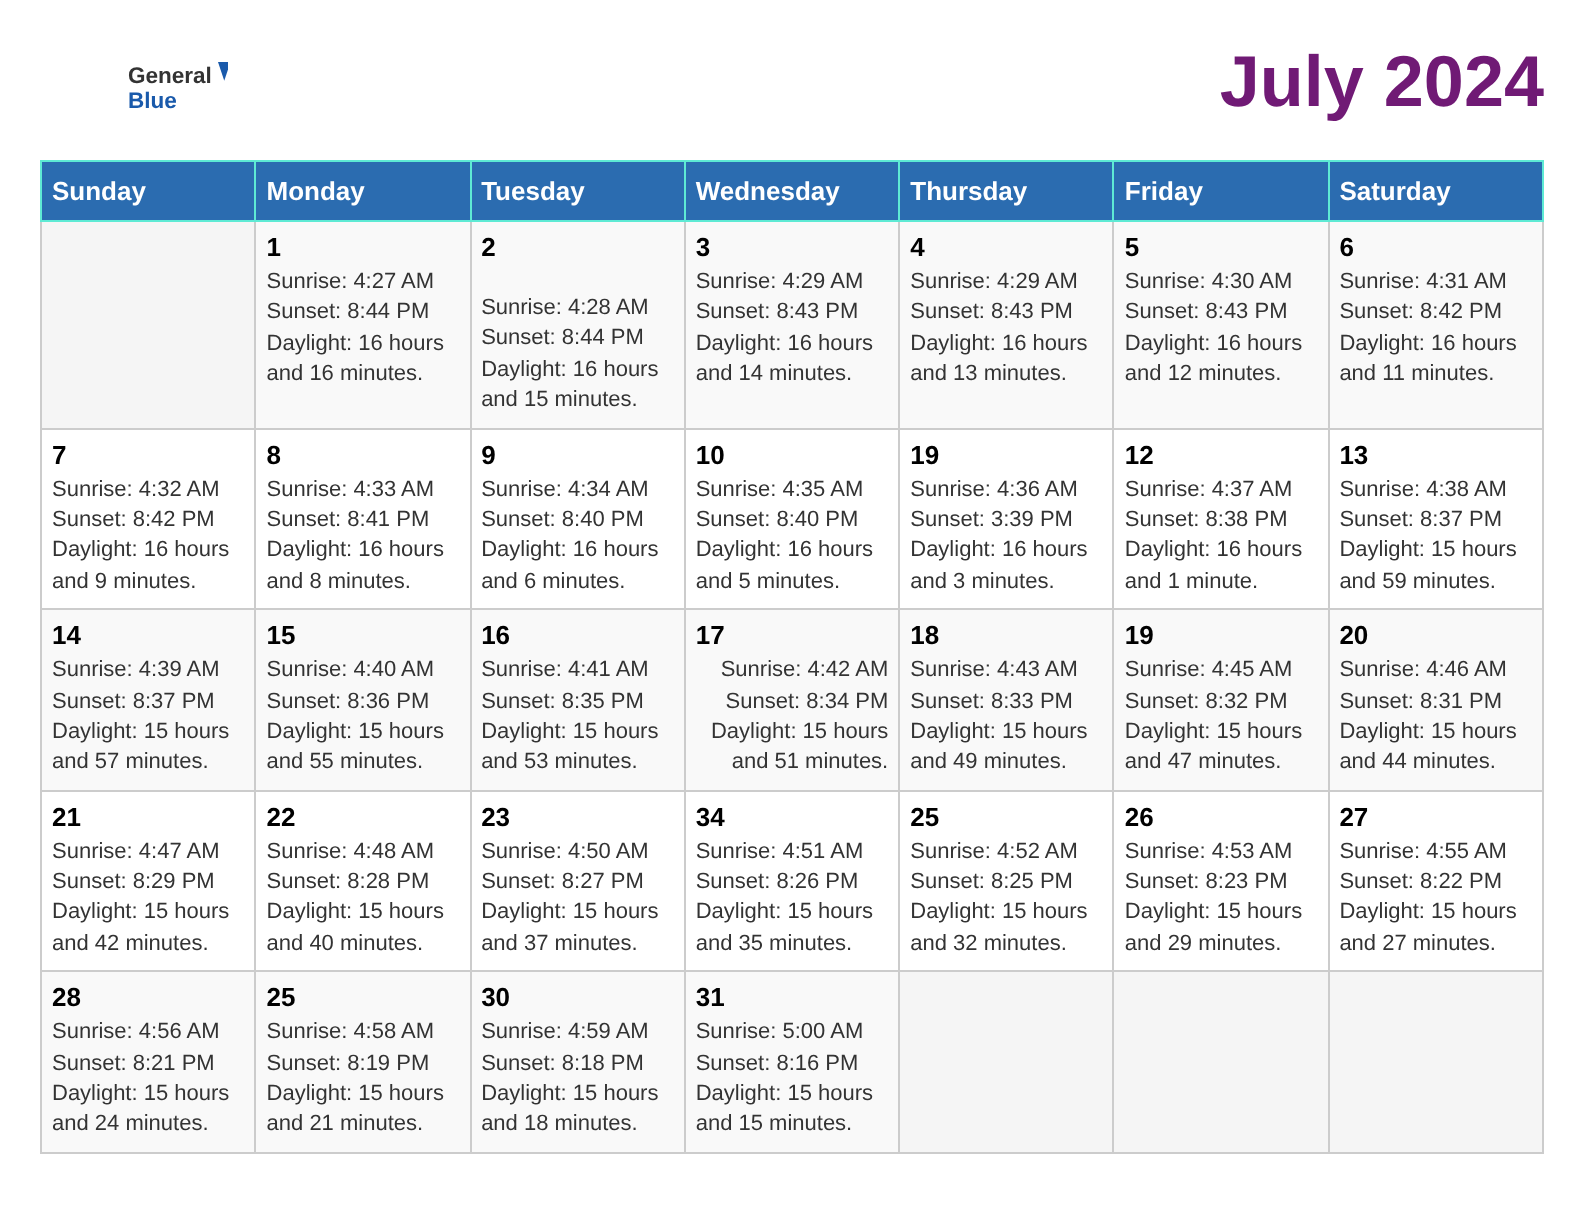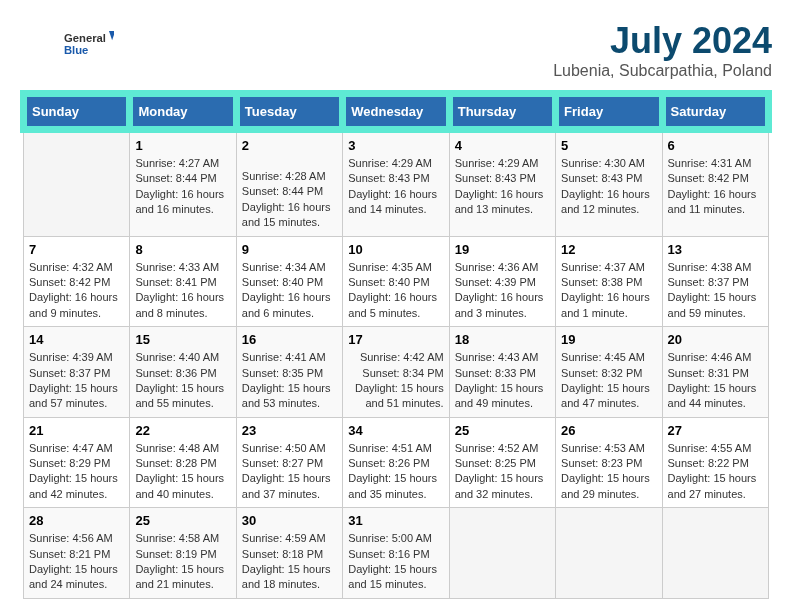--- a/index.html
+++ b/index.html
@@ -21,41 +21,41 @@
       display: flex;
       align-items: center;
       gap: 4px;
     }
     .title-area {
       text-align: right;
     }
     .month-title {
       font-size: 36px;
       font-weight: bold;
-      color: #0c4a6e;
+      color: #701a75;
     }
     .location-title {
       font-size: 16px;
       color: #555;
     }
     table {
       width: 100%;
       border-collapse: collapse;
       font-size: 11px;
     }
     thead tr {
       background-color: #2b6cb0;
       color: #fff;
     }
     thead th {
       padding: 7px 5px;
       text-align: left;
       font-size: 13px;
       font-weight: bold;
-      border: 7px solid #5eead4;
+      border: 1px solid #5eead4;
     }
     tbody tr {
       vertical-align: top;
     }
     tbody td {
       border: 1px solid #ccc;
       padding: 5px;
       min-height: 80px;
       height: 90px;
       vertical-align: top;
@@ -87,21 +87,20 @@
 <div class="header-area">
   <div class="logo">
   <svg width="50" height="50" viewBox="0 0 80 55">
     <text x="0" y="22" font-size="18" font-weight="bold" font-family="Arial" fill="#333">General</text>
     <text x="0" y="42" font-size="18" font-weight="bold" font-family="Arial" fill="#1a5aab">Blue</text>
     <polygon points="72,5 82,5 77,20" fill="#1a5aab"></polygon>
   </svg>
 </div>
   <div class="title-area">
     <div class="month-title">July 2024</div>
-    <div class="location-title">Lubenia, Subcarpathia, Poland</div>
   </div>
 </div>
 
 <table>
   <thead>
     <tr>
     <th>Sunday</th>
         <th>Monday</th>
         <th>Tuesday</th>
         <th>Wednesday</th>
@@ -181,21 +180,21 @@
         <td>
           <span class="day-number">10</span>
           <div class="day-info" style="white-space: pre-line;">Sunrise: 4:35 AM
 Sunset: 8:40 PM
 Daylight: 16 hours
 and 5 minutes.</div>
         </td>
         <td>
           <span class="day-number">19</span>
           <div class="day-info" style="white-space: pre-line;">Sunrise: 4:36 AM
-Sunset: 4:39 PM
+Sunset: 3:39 PM
 Daylight: 16 hours
 and 3 minutes.</div>
         </td>
         <td>
           <span class="day-number">12</span>
           <div class="day-info" style="white-space: pre-line;">Sunrise: 4:37 AM
 Sunset: 8:38 PM
 Daylight: 16 hours
 and 1 minute.</div>
         </td>

